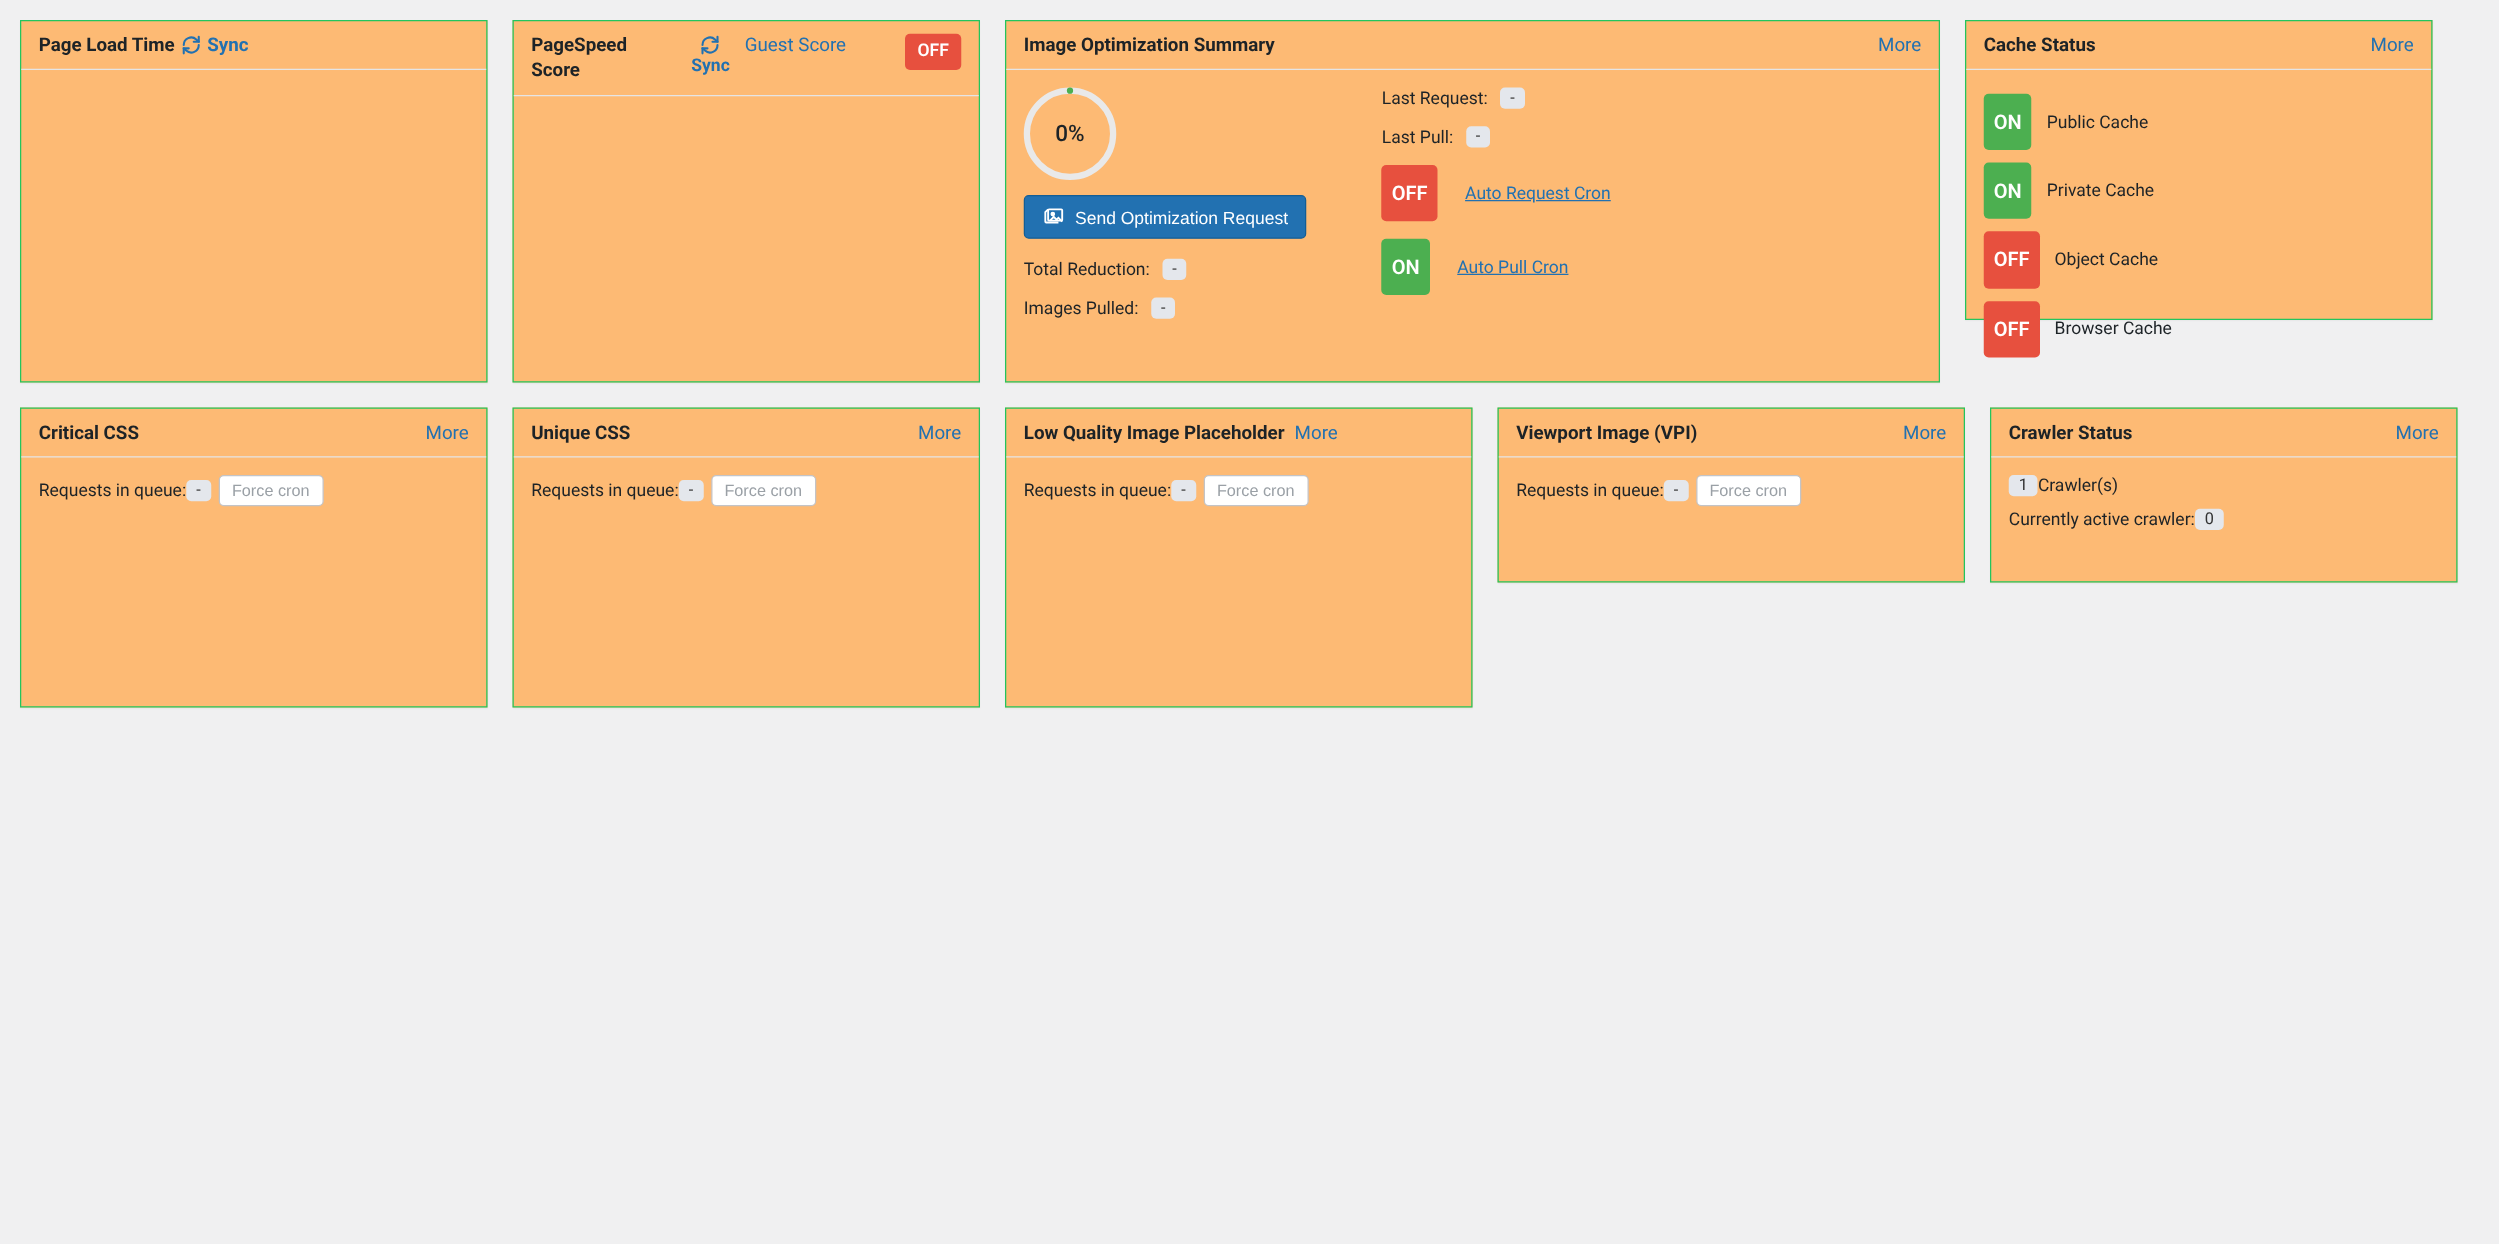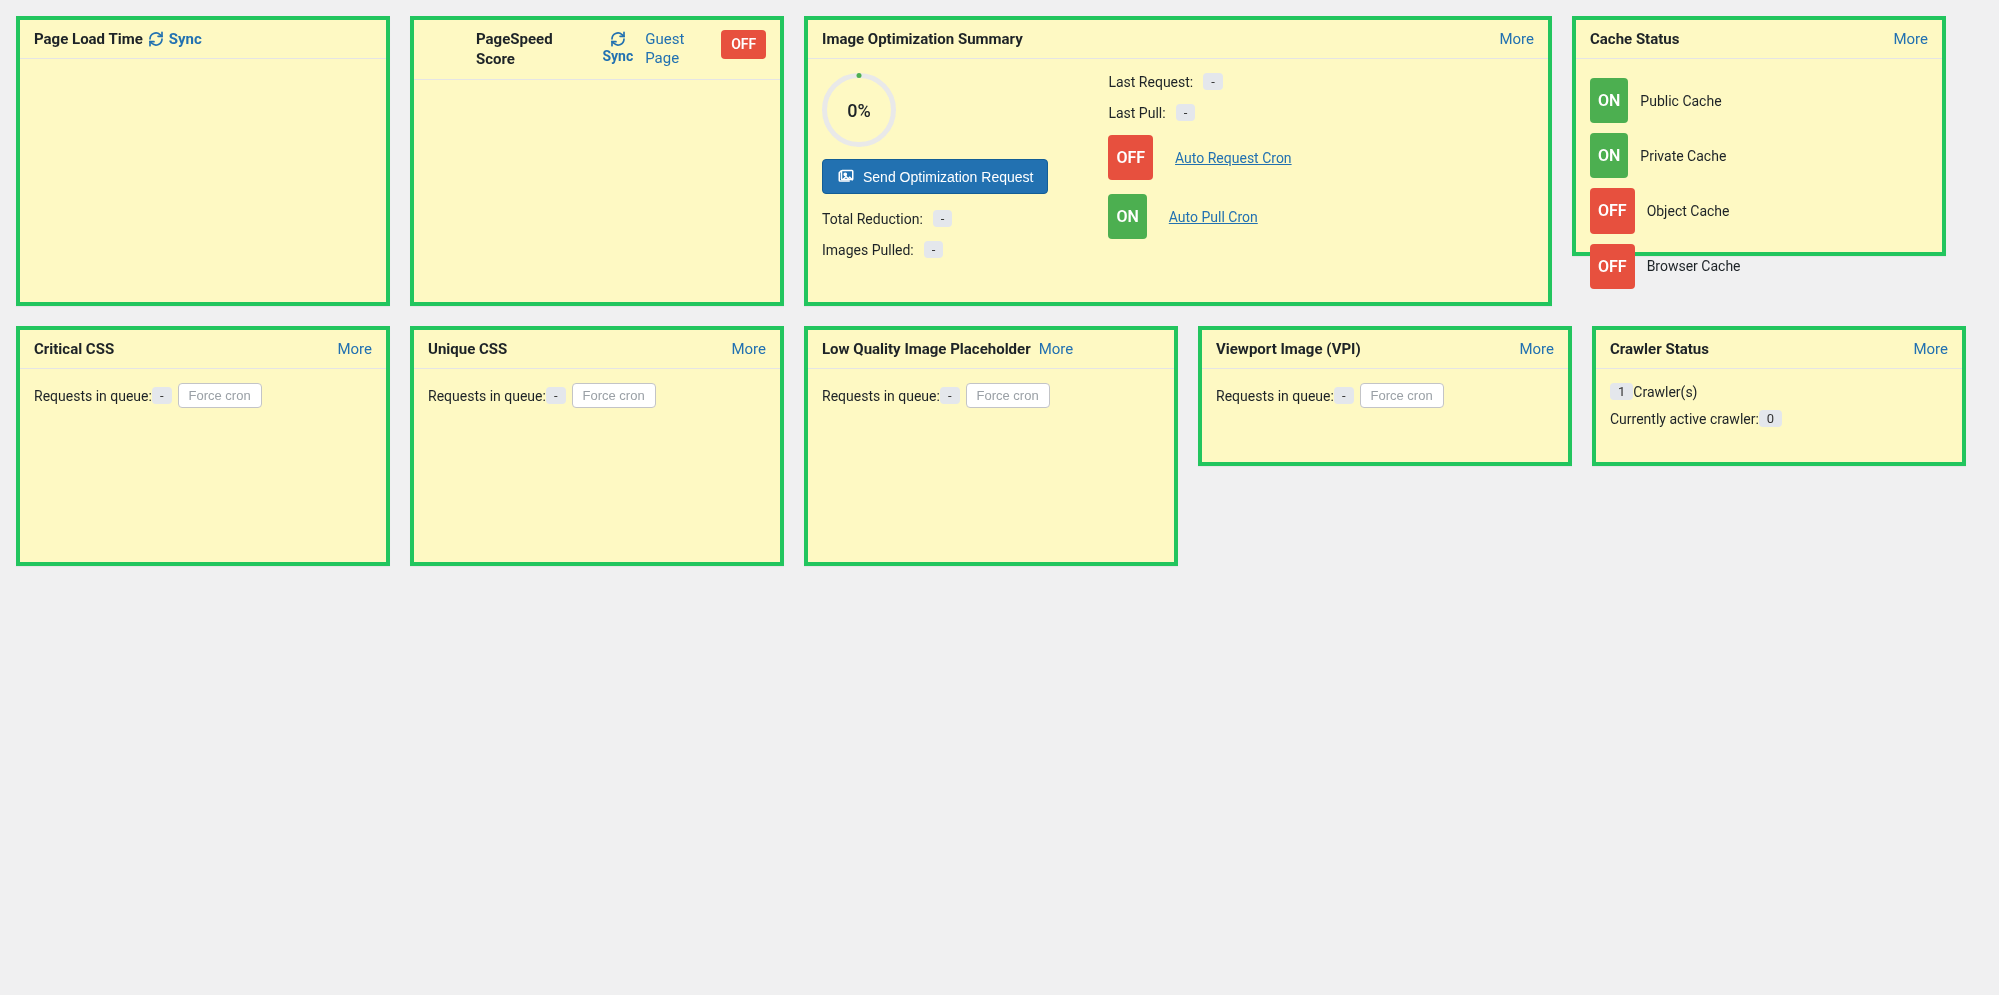--- a/index.html
+++ b/index.html
@@ -9,22 +9,22 @@
     font-size: 14px;
     color: #1d2327;
     padding: 16px;
   }
   .dashboard {
     display: flex;
     flex-wrap: wrap;
     gap: 20px;
   }
   .card {
-    background: #fef9c3;
-    border: 4px solid #22c55e;
+    background: #fdba74;
+    border: 1px solid #22c55e;
     box-shadow: 0 1px 1px rgba(0,0,0,0.04);
   }
   .card-head {
     padding: 10px 14px;
     border-bottom: 1px solid #e5e5e5;
     display: flex;
     align-items: center;
   }
   .card-title {
     font-weight: 700;
@@ -193,34 +193,34 @@
           </svg>
       </span>
       <span class="sync-text">Sync</span>
     </div>
     <div class="card-body"></div>
   </div>
 
   <div class="card c-ps">
     <div class="card-head ps-head">
       <div class="ps-title-block">
-        <span class="card-title" style="max-width:110px; line-height:1.3;margin-left:48px;">PageSpeed Score</span>
+        <span class="card-title" style="max-width:110px; line-height:1.3;">PageSpeed Score</span>
       </div>
       <div class="ps-sync-block">
         <span class="sync-icon">
           <svg viewBox="0 0 24 24" width="16" height="16" fill="none" stroke="currentColor" stroke-width="2.5" stroke-linecap="round">
               <path d="M21 2v6h-6"></path>
               <path d="M3 12a9 9 0 0 1 15-6.7L21 8"></path>
               <path d="M3 22v-6h6"></path>
               <path d="M21 12a9 9 0 0 1-15 6.7L3 16"></path>
             </svg>
         </span>
         <span style="color:#2271b1; font-weight:700;">Sync</span>
       </div>
-      <span class="guest-link">Guest Page</span>
+      <span class="guest-link">Guest Score</span>
       <span class="spacer"></span>
       <span class="badge badge-off badge-lg">OFF</span>
     </div>
     <div class="card-body"></div>
   </div>
 
   <div class="card c-img">
     <div class="card-head">
       <span class="card-title">Image Optimization Summary</span>
       <a class="more-link">More</a>

